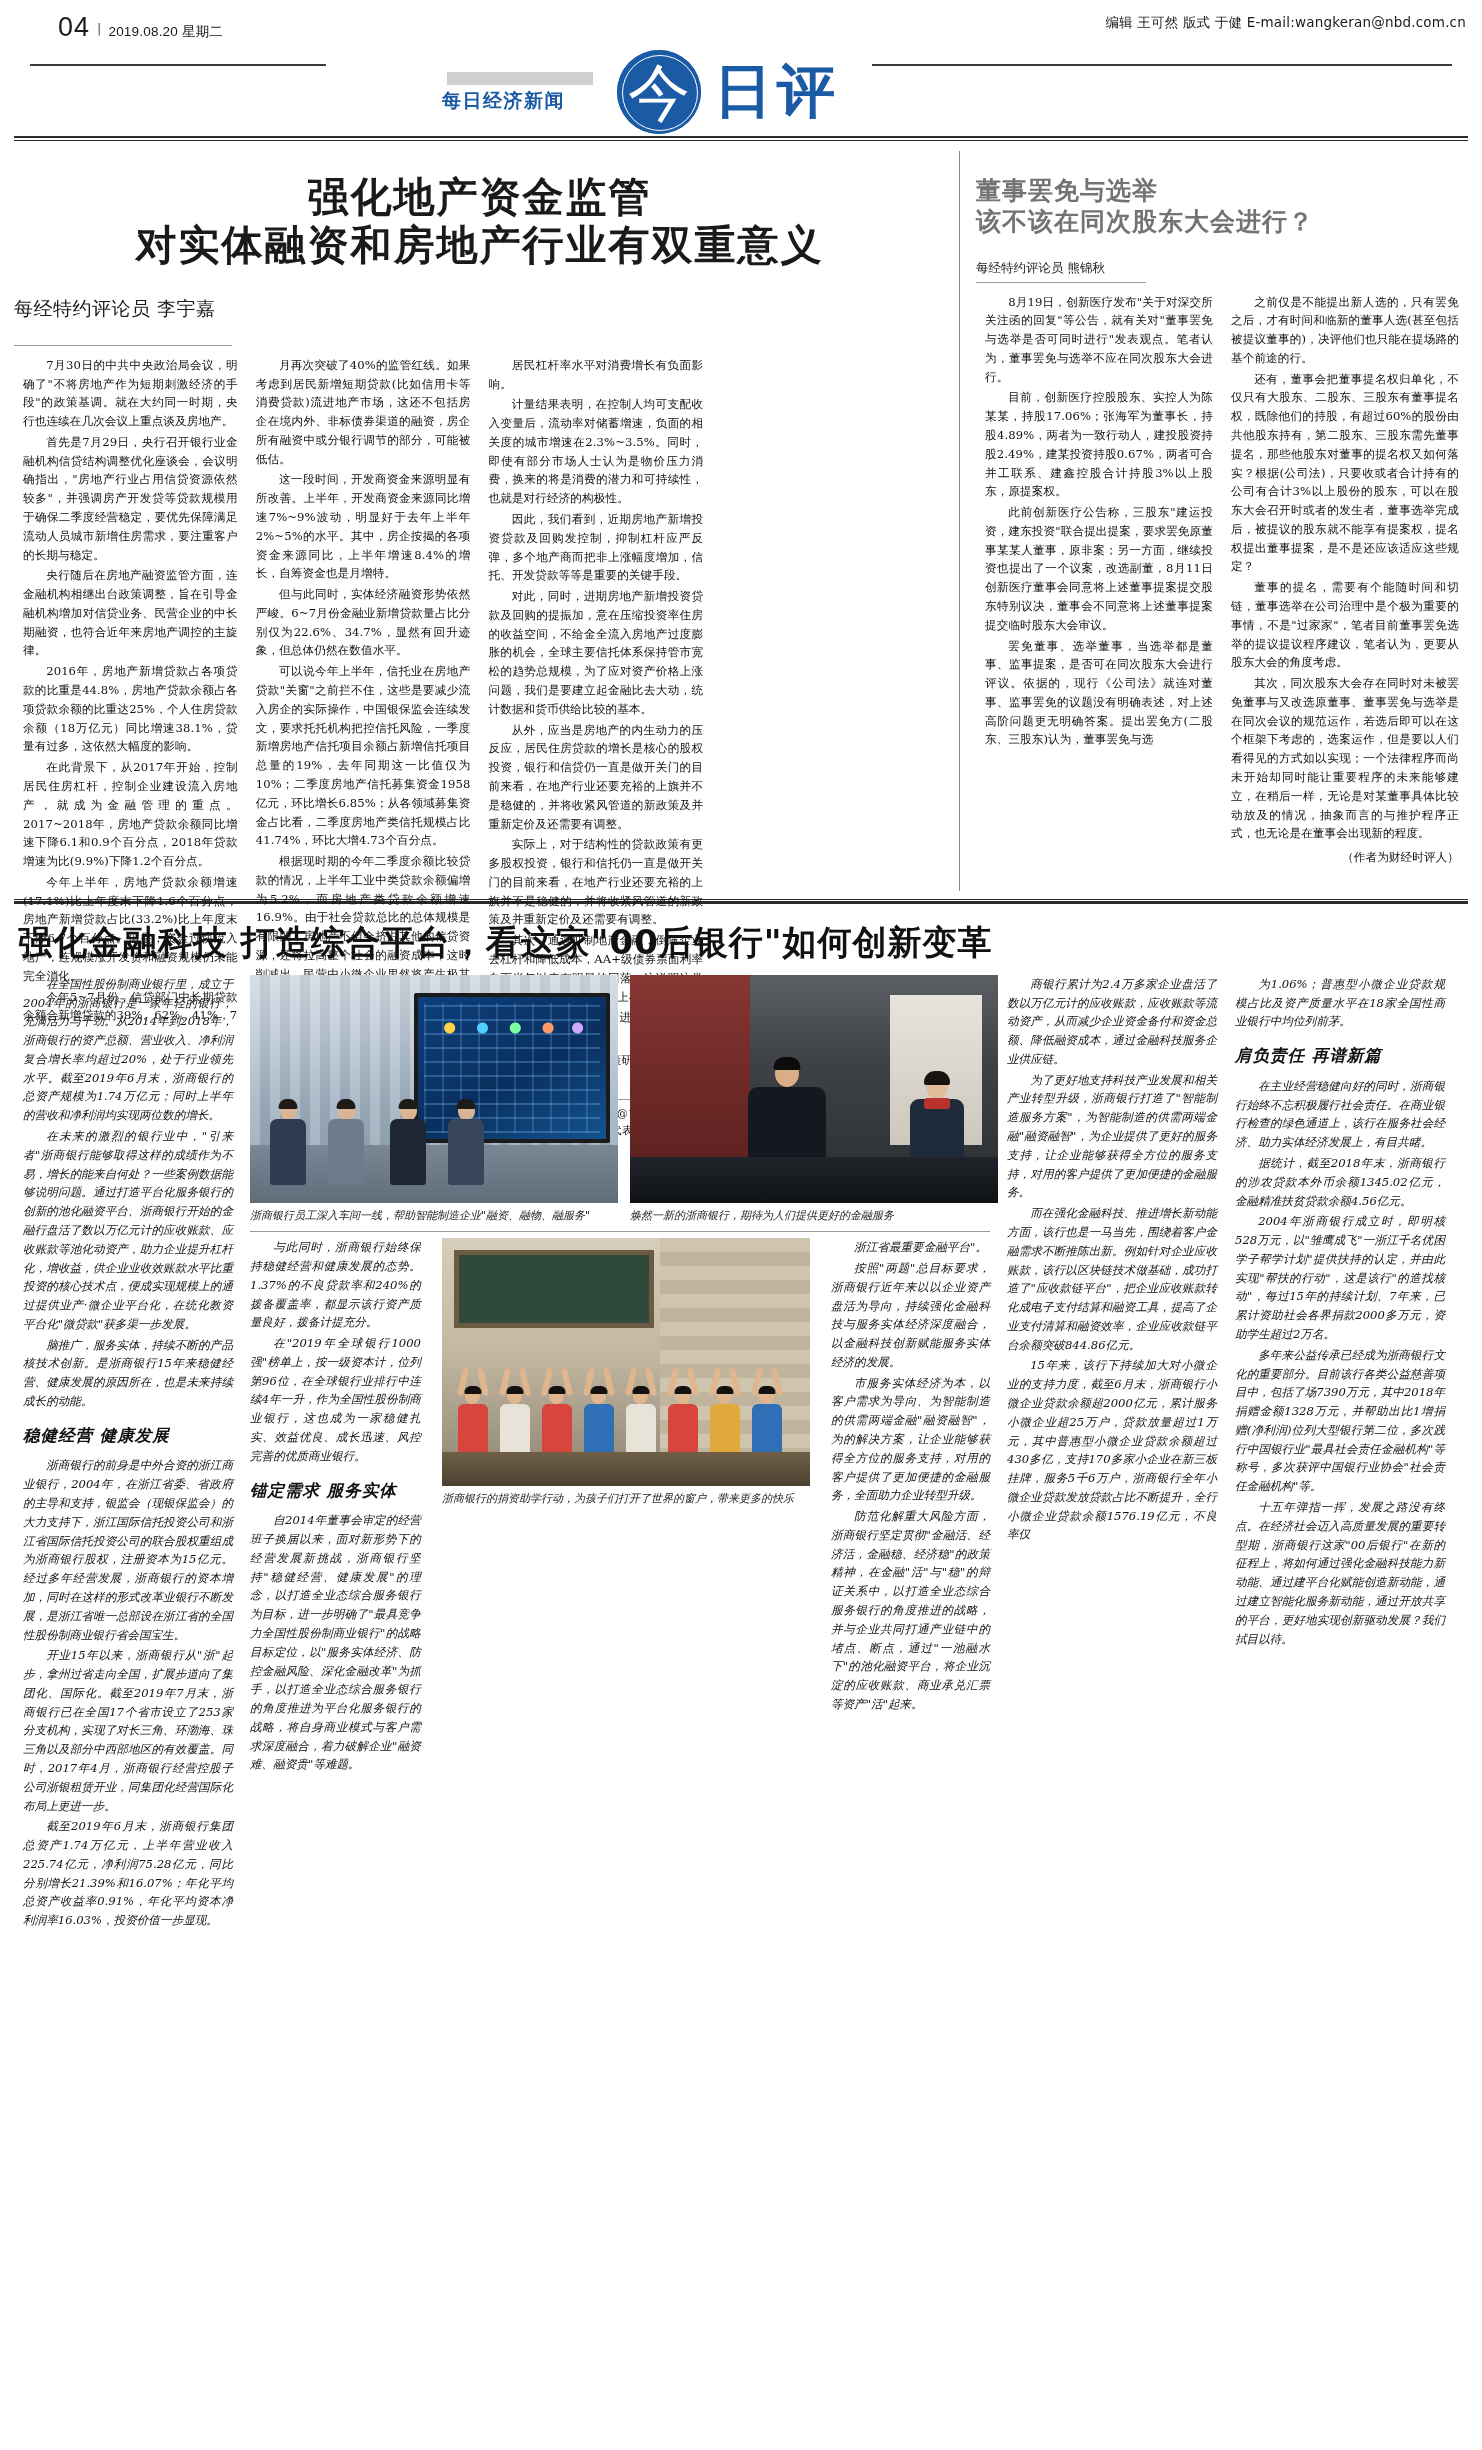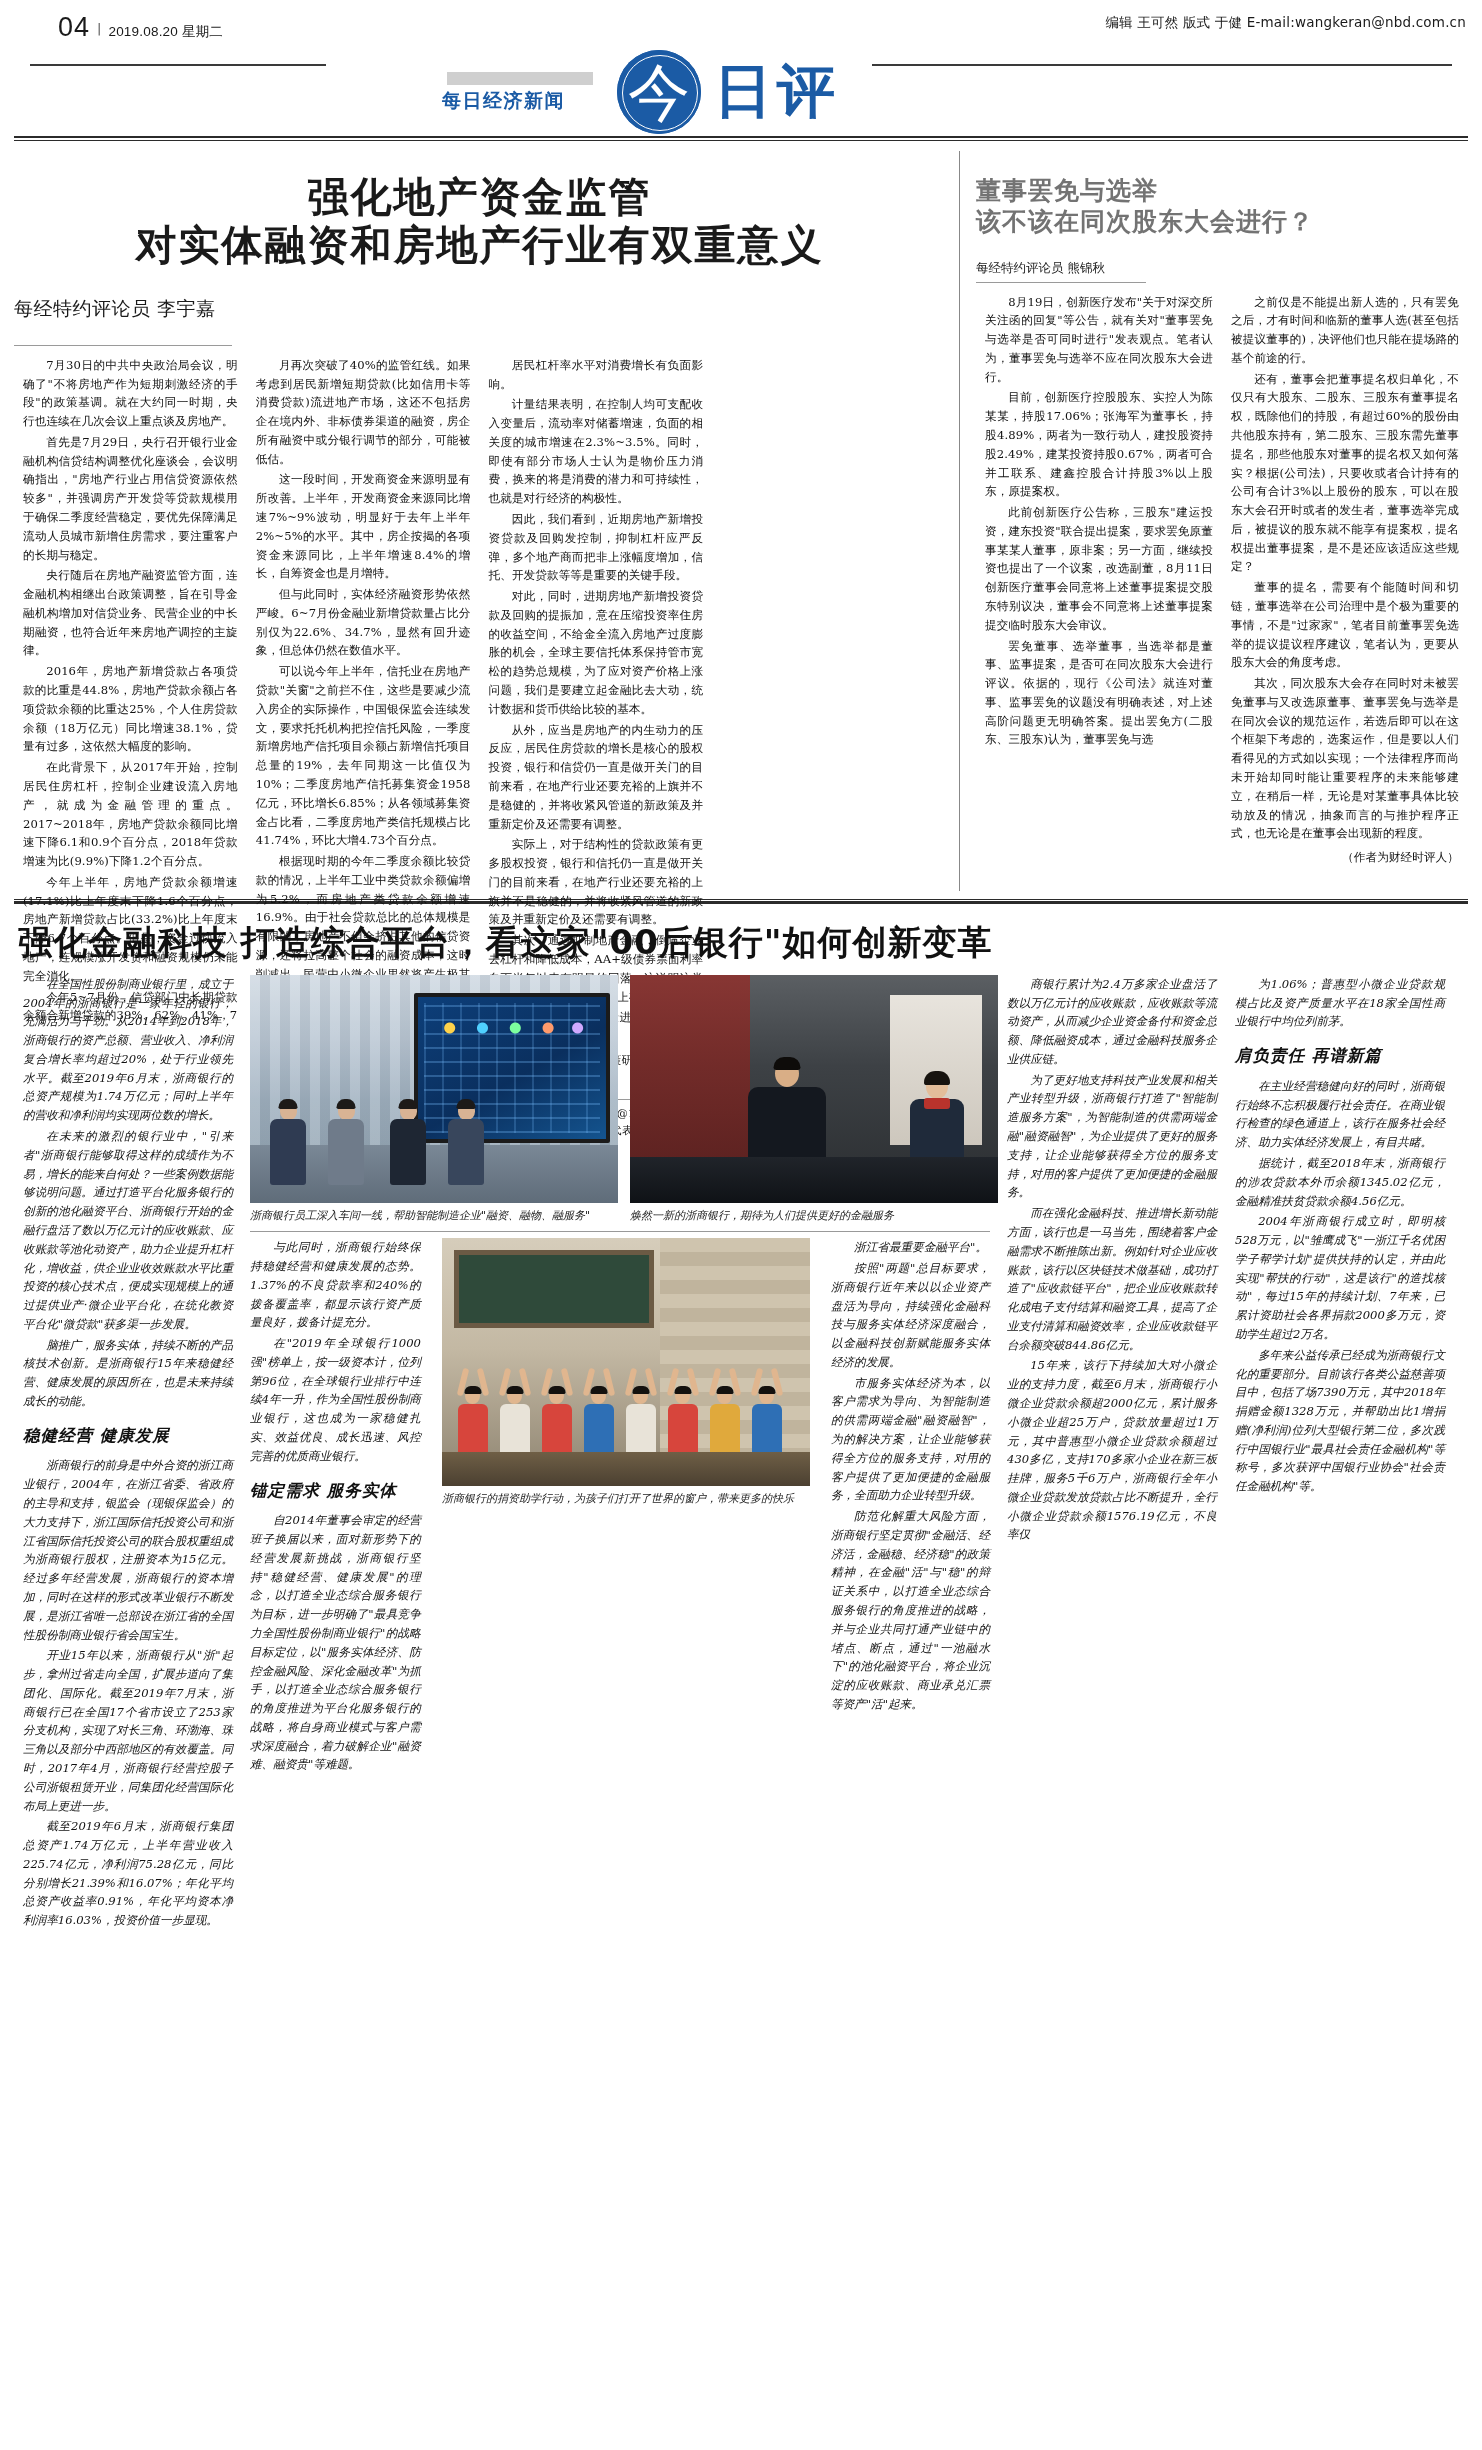--- a/index.html
+++ b/index.html
@@ -561,16 +561,17 @@
       <p>15年来，该行下持续加大对小微企业的支持力度，截至6月末，浙商银行小微企业贷款余额超2000亿元，累计服务小微企业超25万户，贷款放量超过1万元，其中普惠型小微企业贷款余额超过430多亿，支持170多家小企业在新三板挂牌，服务5千6万户，浙商银行全年小微企业贷款发放贷款占比不断提升，全行小微企业贷款余额1576.19亿元，不良率仅</p>
     </div>
 
     <div class="lower-col" style="width:228px">
       <p>为1.06%；普惠型小微企业贷款规模占比及资产质量水平在18家全国性商业银行中均位列前茅。</p>
       <div class="sub-h">肩负责任  再谱新篇</div>
       <p>在主业经营稳健向好的同时，浙商银行始终不忘积极履行社会责任。在商业银行检查的绿色通道上，该行在服务社会经济、助力实体经济发展上，有目共睹。</p>
       <p>据统计，截至2018年末，浙商银行的涉农贷款本外币余额1345.02亿元，金融精准扶贫贷款余额4.56亿元。</p>
       <p>2004年浙商银行成立时，即明核528万元，以"雏鹰成飞"一浙江千名优困学子帮学计划"提供扶持的认定，并由此实现"帮扶的行动"，这是该行"的造找核动"，每过15年的持续计划、7年来，已累计资助社会各界捐款2000多万元，资助学生超过2万名。</p>
       <p>多年来公益传承已经成为浙商银行文化的重要部分。目前该行各类公益慈善项目中，包括了场7390万元，其中2018年捐赠金额1328万元，并帮助出比1增捐赠(净利润)位列大型银行第二位，多次践行中国银行业"最具社会责任金融机构"等称号，多次获评中国银行业协会"社会责任金融机构"等。</p>
+      <p>十五年弹指一挥，发展之路没有终点。在经济社会迈入高质量发展的重要转型期，浙商银行这家"00后银行"在新的征程上，将如何通过强化金融科技能力新动能、通过建平台化赋能创造新动能，通过建立智能化服务新动能，通过开放共享的平台，更好地实现创新驱动发展？我们拭目以待。</p>
     </div>
   </div>
 
 </div>
 
 </body></html>

